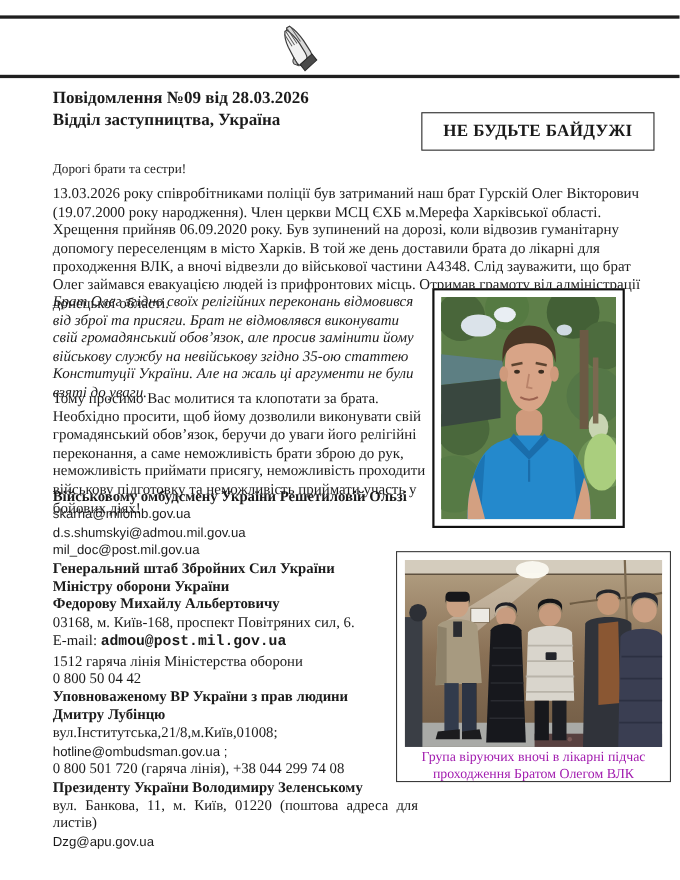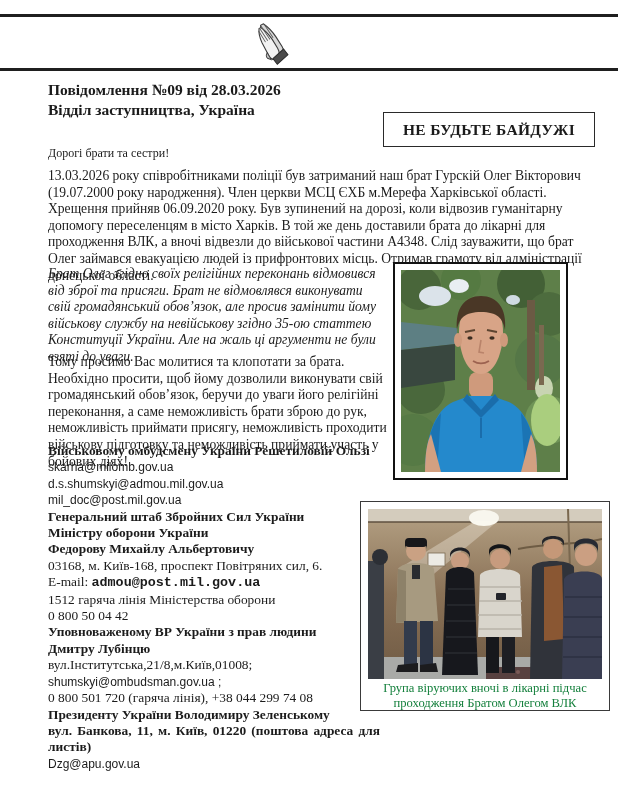--- a/index.html
+++ b/index.html
@@ -9,45 +9,45 @@
     overflow:hidden;
   }
   .rule{position:absolute;left:0;width:618px;height:3px;background:#1f1f1f;}
   .rule-top{top:14px;}
   .rule-bottom{top:68px;}
   .hands{position:absolute;left:250px;top:19px;width:44px;height:47px;}
   .hdr{position:absolute;left:48px;top:80px;font-weight:bold;font-size:15.5px;line-height:19.5px;white-space:nowrap;}
   .badge{
     position:absolute;left:383px;top:102px;width:210px;height:33px;
     border:1.5px solid #2a2a2a;display:flex;align-items:center;justify-content:center;
-    font-weight:bold;font-size:15.5px;letter-spacing:.3px;margin-top:10px;
+    font-weight:bold;font-size:15.5px;letter-spacing:.3px;
   }
   .salutation{position:absolute;left:48px;top:146px;font-size:12px;}
   .para{position:absolute;left:48px;font-size:13.6px;line-height:16.6px;text-align:left;}
   .p1{top:168px;width:552px;}
   .p2{top:266px;width:338px;font-style:italic;}
   .p3{top:354px;width:342px;}
   .contacts{position:absolute;left:48px;top:443px;width:332px;font-size:13.4px;line-height:16.4px;}
   .contact-line{white-space:normal;}
   .contact-line.b{font-weight:bold;}
   .contact-line .b{font-weight:bold;font-family:Liberation Mono, monospace;}
   .contact-line.sans{font-family:"Liberation Sans","DejaVu Sans",sans-serif;font-size:12px;}
-  .contact-line.just{text-align:justify;font-weight:bold;}
+  .contact-line.just{text-align:justify;}
   .photo1{
     position:absolute;left:393px;top:262px;width:159px;height:202px;
     border:2px solid #111;padding:6px;background:#fff;
   }
   .photo1 svg{display:block;width:159px;height:202px;}
   .photo2{
     position:absolute;left:360px;top:501px;width:248px;height:208px;
     border:1px solid #3a3a3a;background:#fff;
   }
   .photo2 svg{display:block;margin:7px auto 0 auto;width:234px;height:170px;}
   .caption{
-    margin:2px 4px 0 4px;text-align:center;font-size:12.6px;line-height:14.6px;color:#15803d;
+    margin:2px 4px 0 4px;text-align:center;font-size:12.6px;line-height:14.6px;color:#a21caf;
   }
 </style>
 </head>
 <body>
 
 <div class="page">
 
   <div class="rule rule-top"></div>
   <div class="hands">
     <svg viewBox="0 0 44 47" xmlns="http://www.w3.org/2000/svg">
@@ -82,21 +82,21 @@
       <div class="contact-line b">Генеральний штаб Збройних Сил України</div>
       <div class="contact-line b">Міністру оборони України</div>
       <div class="contact-line b">Федорову Михайлу Альбертовичу</div>
       <div class="contact-line">03168, м. Київ-168, проспект Повітряних сил, 6.</div>
       <div class="contact-line"><span>E-mail: </span><span class="b">admou@post.mil.gov.ua</span></div>
       <div class="contact-line">1512 гаряча лінія Міністерства оборони</div>
       <div class="contact-line">0 800 50 04 42</div>
       <div class="contact-line b">Уповноваженому ВР України з прав людини</div>
       <div class="contact-line b">Дмитру Лубінцю</div>
       <div class="contact-line">вул.Інститутська,21/8,м.Київ,01008;</div>
-      <div class="contact-line sans">shumskyi@ombudsman.gov.ua ;</div>
+      <div class="contact-line sans">hotline@ombudsman.gov.ua ;</div>
       <div class="contact-line">0 800 501 720 (гаряча лінія),  +38 044 299 74 08</div>
       <div class="contact-line b">Президенту України Володимиру Зеленському</div>
       <div class="contact-line just">вул. Банкова, 11, м. Київ, 01220 (поштова адреса для листів)</div>
       <div class="contact-line sans">Dzg@apu.gov.ua</div>
     </div>
 
   <figure class="photo1" style="margin:0">
     <svg viewBox="0 0 159 202" xmlns="http://www.w3.org/2000/svg">
       <rect width="159" height="202" fill="#5e7f49"></rect>
 

